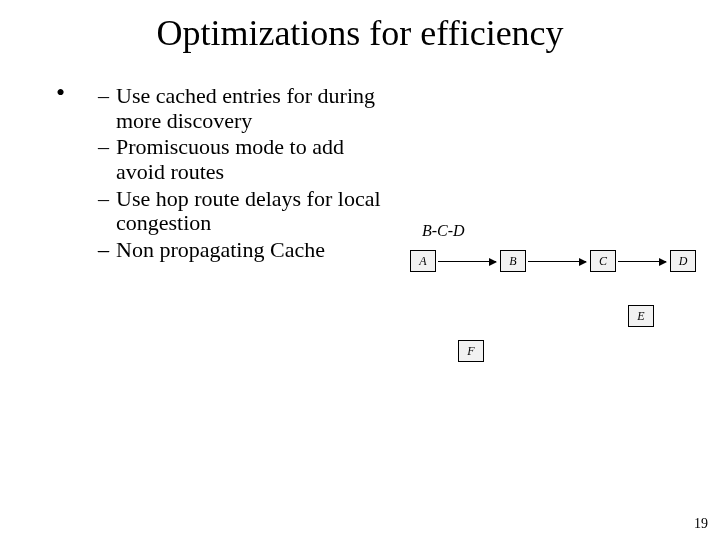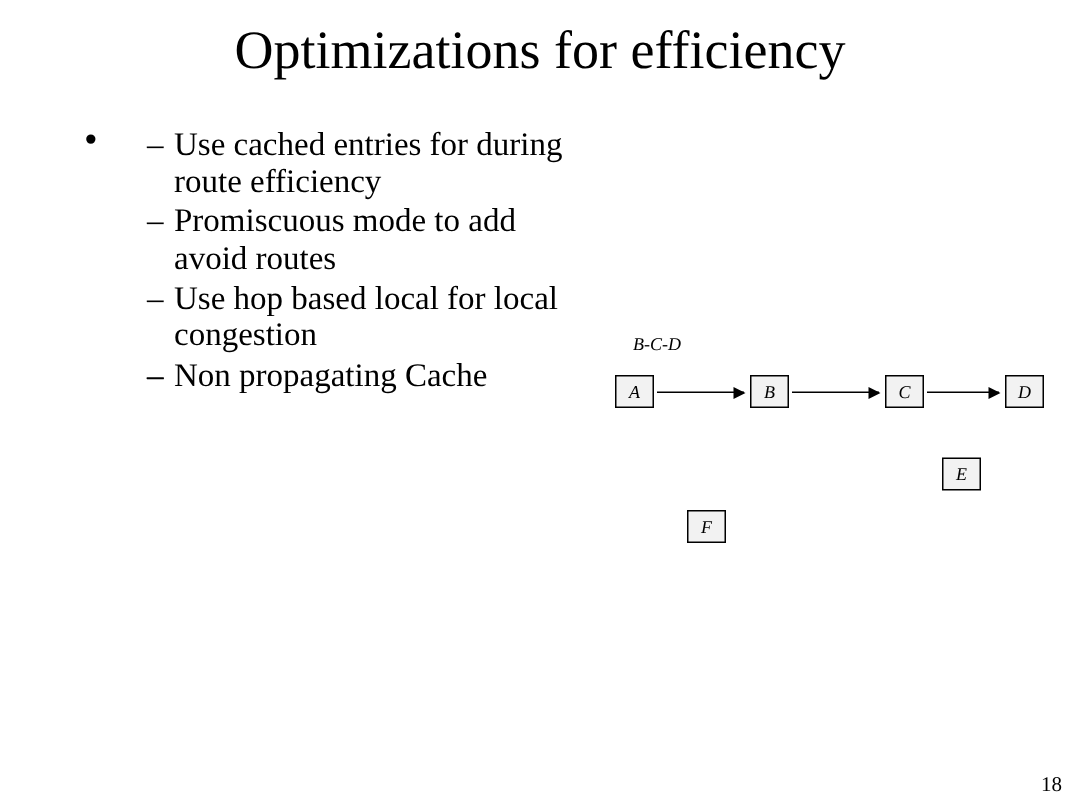--- a/index.html
+++ b/index.html
@@ -79,21 +79,21 @@
     font-family: "Times New Roman", serif;
     font-style: italic;
     font-size: 12px;
     text-align: center;
     line-height: 20px;
   }
   .cache-label {
     position: absolute;
     font-family: "Times New Roman", serif;
     font-style: italic;
-    font-size: 12px;
+    font-size: 16px;
   }
   .arrow {
     position: absolute;
     height: 0;
     border-top: 1px solid #000;
   }
   .arrow::after {
     content: "";
     position: absolute;
     right: -1px;
@@ -118,29 +118,29 @@
 
   <div class="title">Optimizations for efficiency</div>
 
   <div class="body">
     <div class="lvl1">
       <span class="bullet">•</span>
     </div>
     <div class="lvl2-group">
       <div class="lvl2">
         <span class="dash">–</span>
-        <span>Use cached entries for during route efficiency</span>
+        <span>Use cached entries for during more discovery</span>
       </div>
       <div class="lvl2">
         <span class="dash">–</span>
         <span>Promiscuous mode to add avoid routes</span>
       </div>
       <div class="lvl2">
         <span class="dash">–</span>
-        <span>Use hop based local for local congestion</span>
+        <span>Use hop route delays for local congestion</span>
       </div>
       <div class="lvl2">
         <span class="dash">–</span>
       </div>
       <div class="lvl2">
         <span class="dash">–</span>
         <span>Non propagating Cache</span>
       </div>
     </div>
   </div>
@@ -153,14 +153,14 @@
     <div class="node" style="left:190px; top:50px;">C</div>
     <div class="node" style="left:270px; top:50px;">D</div>
     <div class="node" style="left:228px; top:105px;">E</div>
     <div class="node" style="left:58px;  top:140px;">F</div>
 
     <div class="arrow" style="left:38px;  top:61px; width:58px;"></div>
     <div class="arrow" style="left:128px; top:61px; width:58px;"></div>
     <div class="arrow" style="left:218px; top:61px; width:48px;"></div>
   </div>
 
-  <div class="pagenum">18</div>
+  <div class="pagenum">19</div>
 </div>
 
 </body></html>

